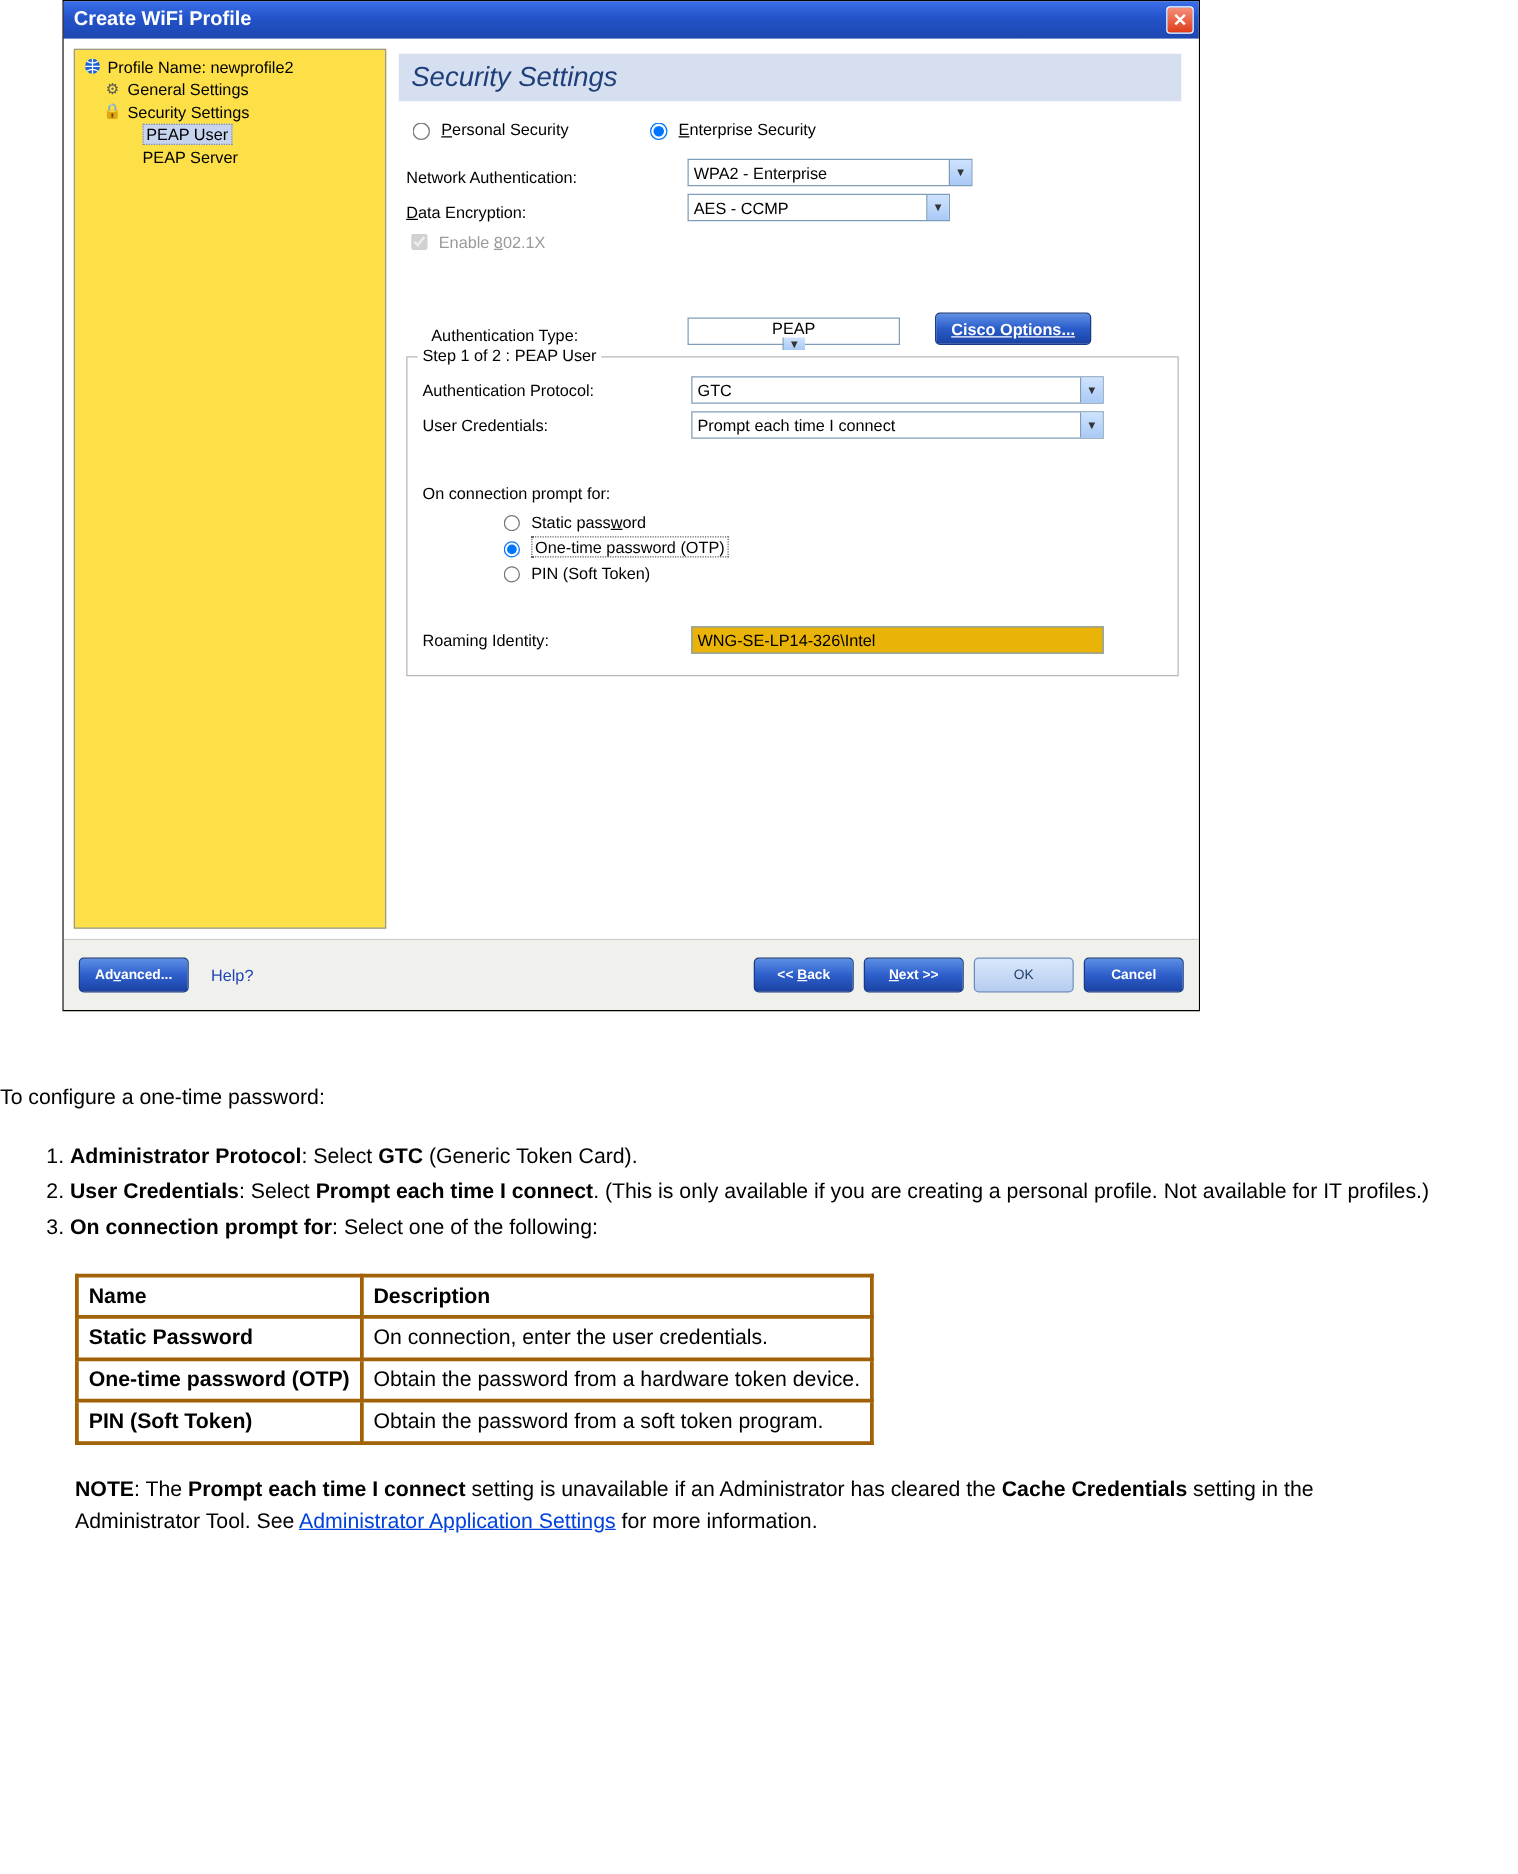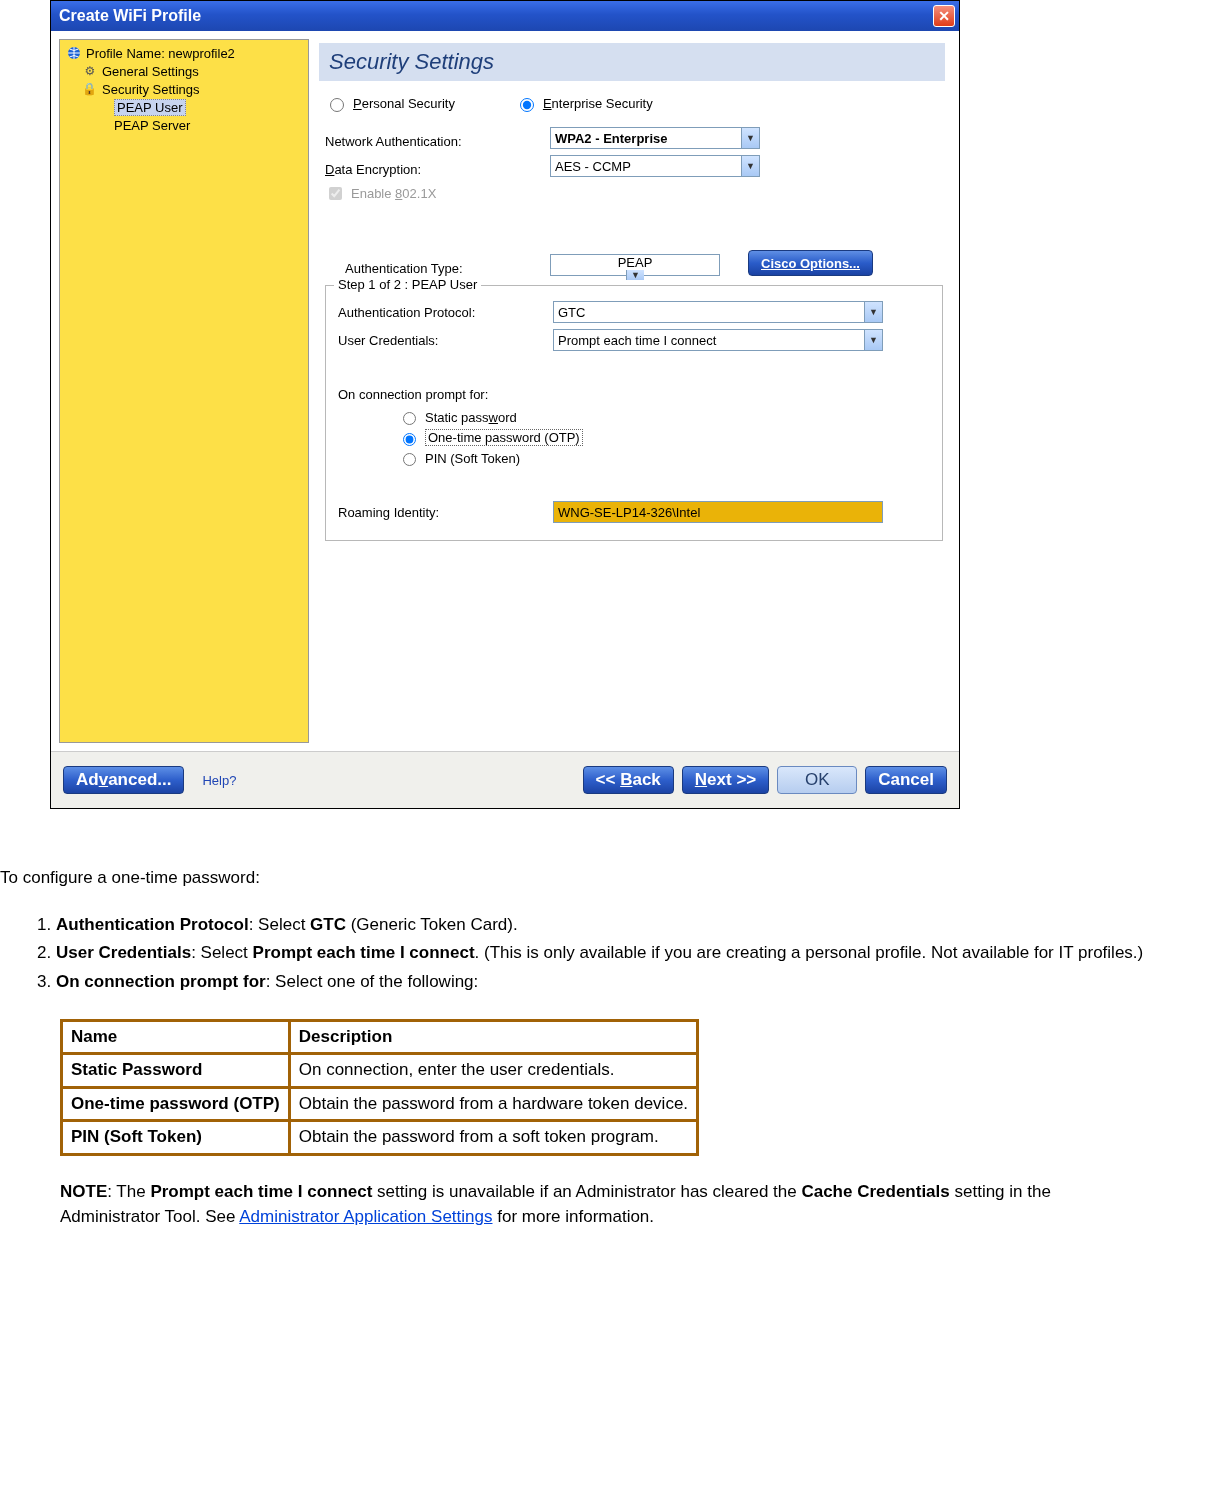--- a/index.html
+++ b/index.html
@@ -171,21 +171,21 @@
     align-items:center;
     gap: 8px;
   }
   .win-btn {
     height:28px;
     min-width: 80px;
     border:1px solid #6a8ac0;
     border-radius:4px;
     background: linear-gradient(to bottom,#d9e7fb,#b6cdef);
     color:#26406c;
-    font-size:17px;
+    font-size:11px;
     cursor:pointer;
     padding: 0 12px;
   }
   .win-btn.primary {
     background: linear-gradient(to bottom,#5d8fe6 0%, #2e5fcb 50%, #1b43a5 100%);
     color:#fff;
     font-weight:bold;
     border:1px solid #1a3a80;
   }
   .help-link { color:#2046b5; font-size:13px; margin-left:10px; cursor:pointer;}
@@ -265,21 +265,21 @@
             <span><span class="u">P</span><span></span>ersonal Security</span>
           </label>
           <label>
             <input type="radio" name="sectype" checked="" style="">
             <span><span class="u">E</span>nterprise Security</span>
           </label>
         </div>
 
         <div class="form-row">
           <span class="lbl">Network Authentication:</span>
-          <div class="select-win" style="width:210px;font-weight:bold;">
+          <div class="select-win" style="width:228px;">
             <span class="val">WPA2 - Enterprise</span>
             <span class="arrow">▼</span>
           </div>
         </div>
 
         <div class="form-row">
           <span class="lbl"><span class="u">D</span>ata Encryption:</span>
           <div class="select-win" style="width:210px;">
             <span class="val">AES - CCMP</span>
             <span class="arrow">▼</span>
@@ -358,21 +358,21 @@
       <button class="win-btn primary"><span class="u">N</span>ext &gt;&gt;</button>
       <button class="win-btn">OK</button>
       <button class="win-btn primary">Cancel</button>
     </div>
   </div>
 
   <div class="doc">
     <p>To configure a one-time password:</p>
     <ol>
       <li>
-        <strong>Authentication Protocol</strong><span>: Select </span><strong>GTC</strong><span> (Generic Token Card).</span>
+        <strong>Administrator Protocol</strong><span>: Select </span><strong>GTC</strong><span> (Generic Token Card).</span>
       </li>
       <li>
         <strong>User Credentials</strong><span>: Select </span><strong>Prompt each time I connect</strong><span>. (This is only available if you are creating a personal profile. Not available for IT profiles.)</span>
       </li>
       <li>
         <strong>On connection prompt for</strong><span>: Select one of the following:</span>
       </li>
     </ol>
 
     <table class="opt-table">

